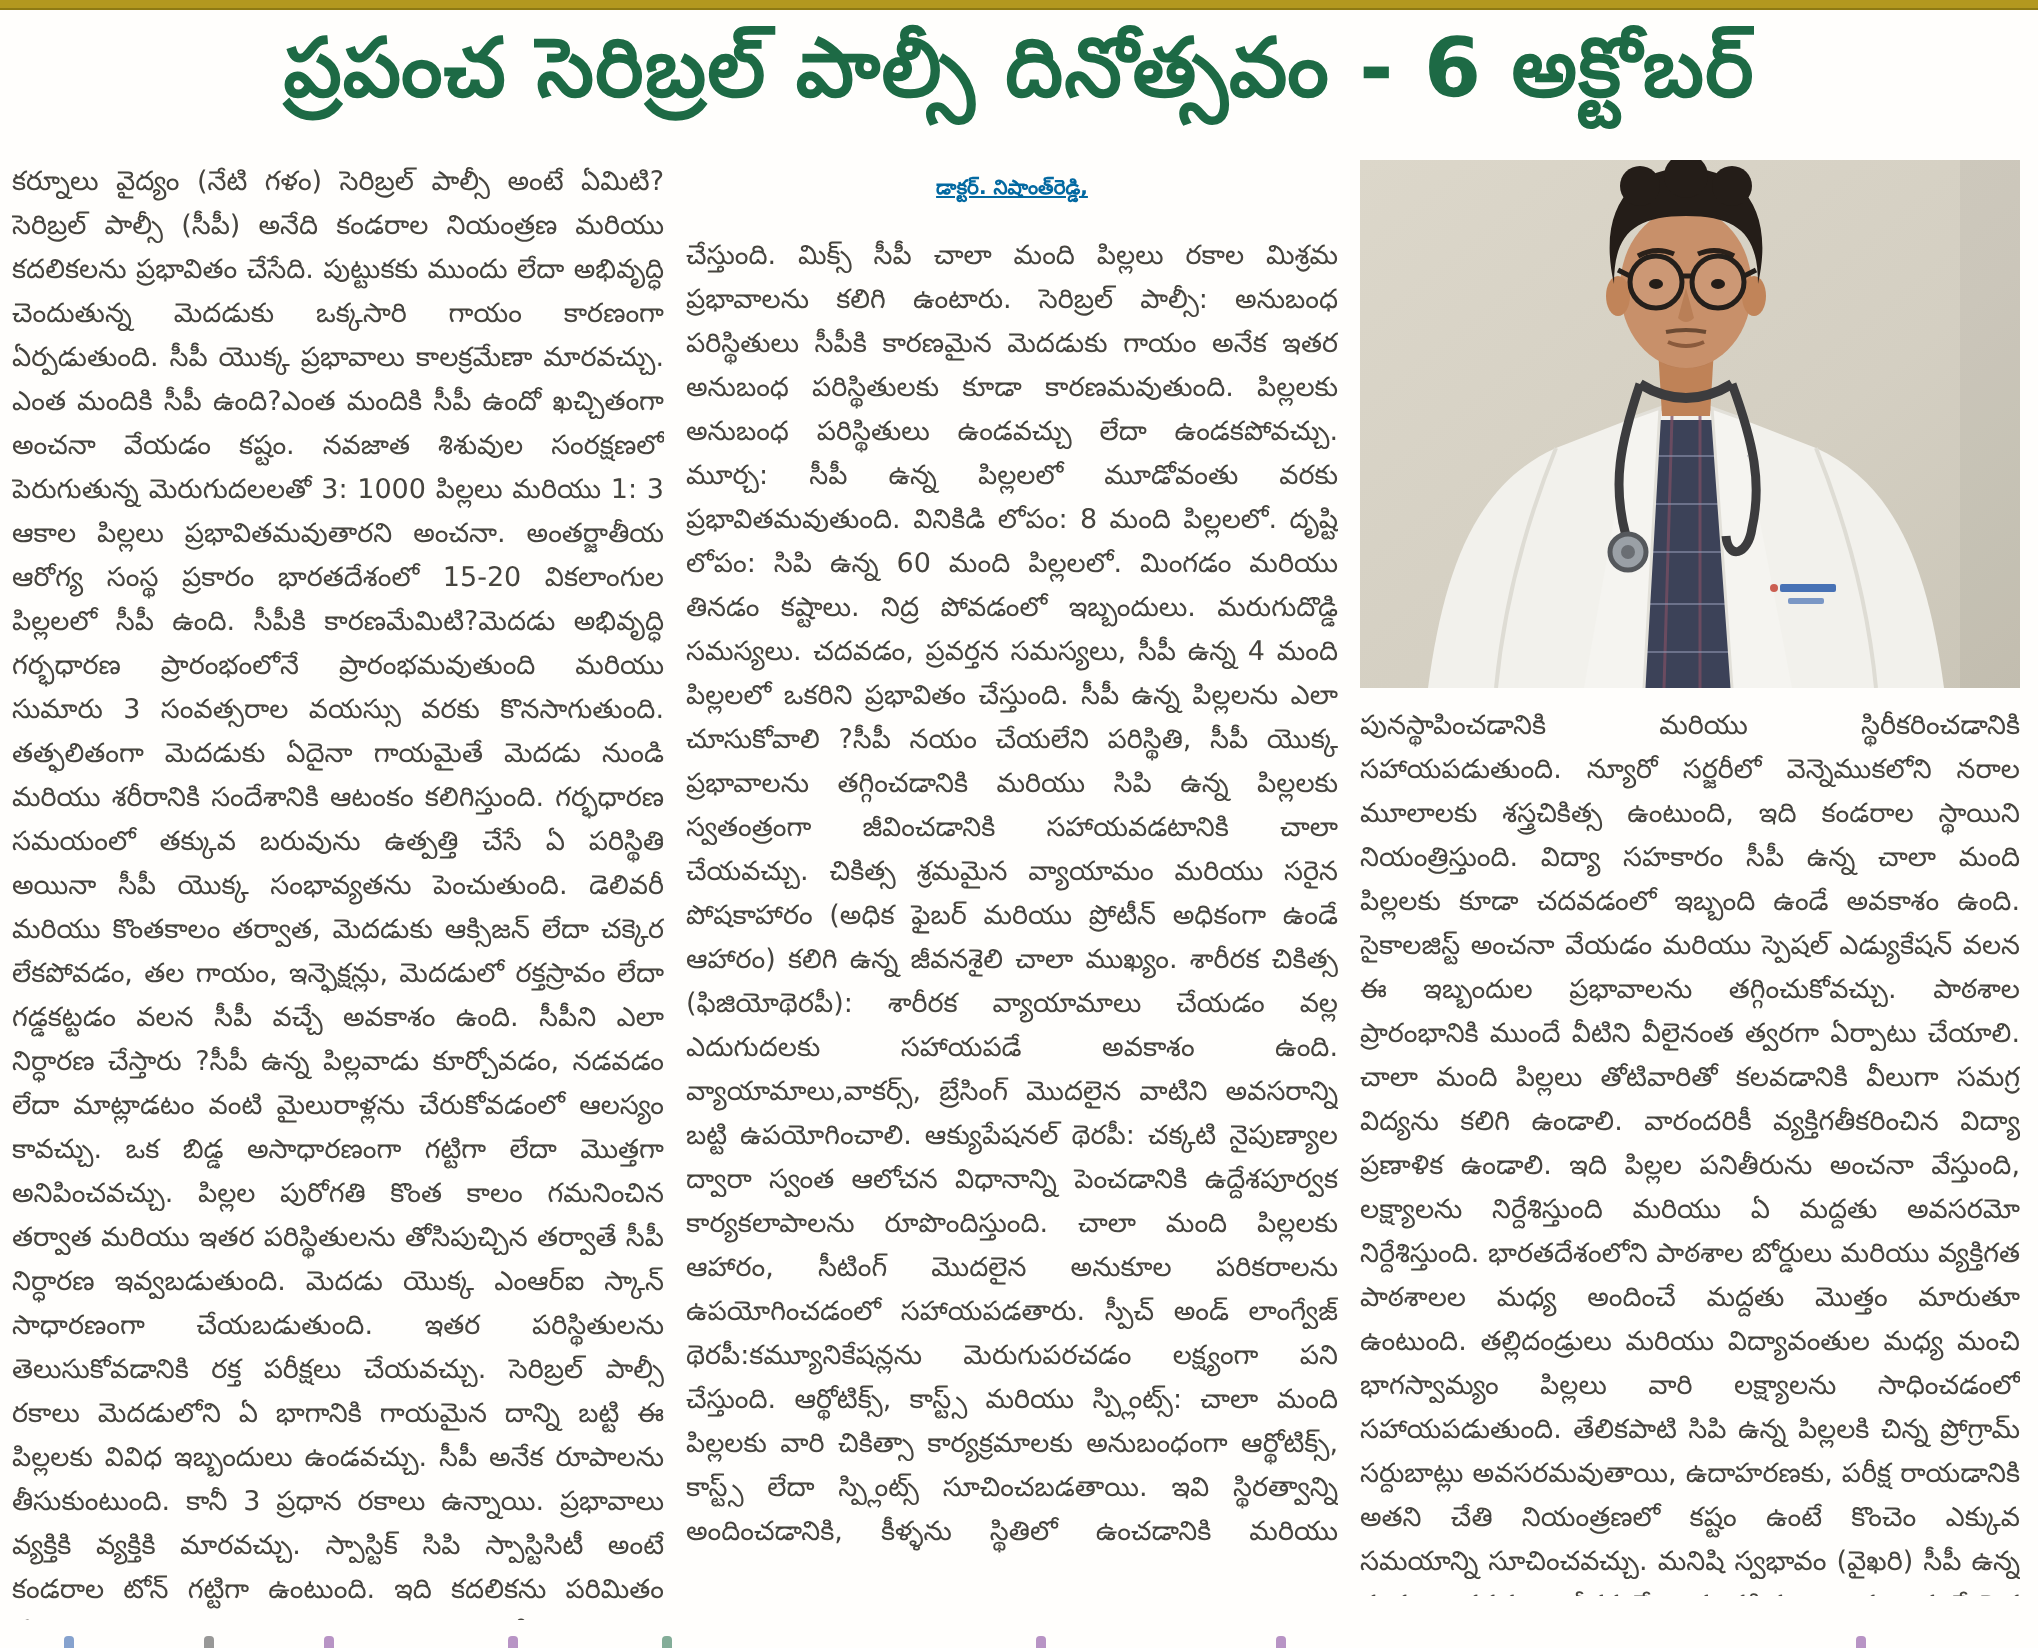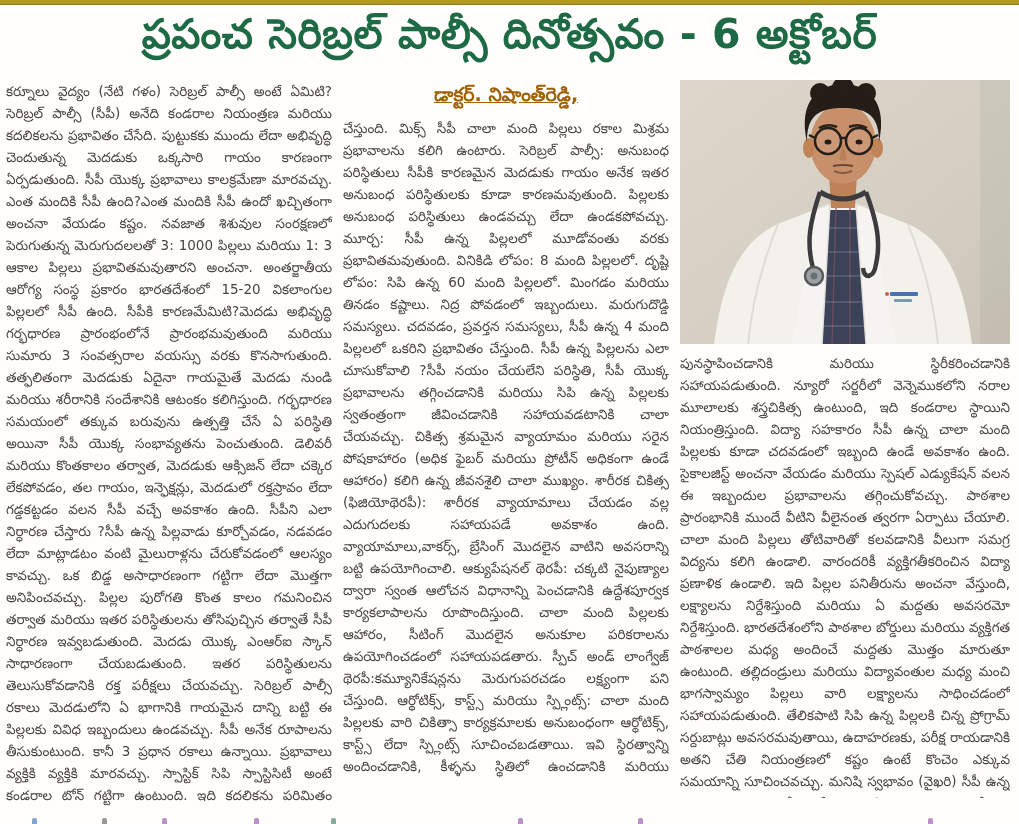--- a/index.html
+++ b/index.html
@@ -25,21 +25,21 @@
   }
   .col { width:326px; flex:0 0 auto; }
   .col3 { width:330px; }
   .body-text {
     margin:0; font-size:13.5px; line-height:22px; color:#46443e;
     text-align:justify; overflow:hidden; word-break:break-word;
   }
   .col1-text { height:730px; margin-top:2px; }
   .byline { text-align:center; margin:4px 0 10px 0; }
   .byline .b-line {
-    display:block; color:#a16207; font-weight:bold; font-size:19px;
+    display:block; color:#0369a1; font-weight:bold; font-size:10px;
     line-height:25px; text-decoration:underline;text-align:center;
   }
   .col2-text { height:662px; }
   .photo-frame {
     width:330px; height:264px; margin:2px 0 8px 0; overflow:hidden;
     background:#d6d1c5;
   }
   .photo-frame svg { display:block; }
   .col3-text { height:446px; }
   

